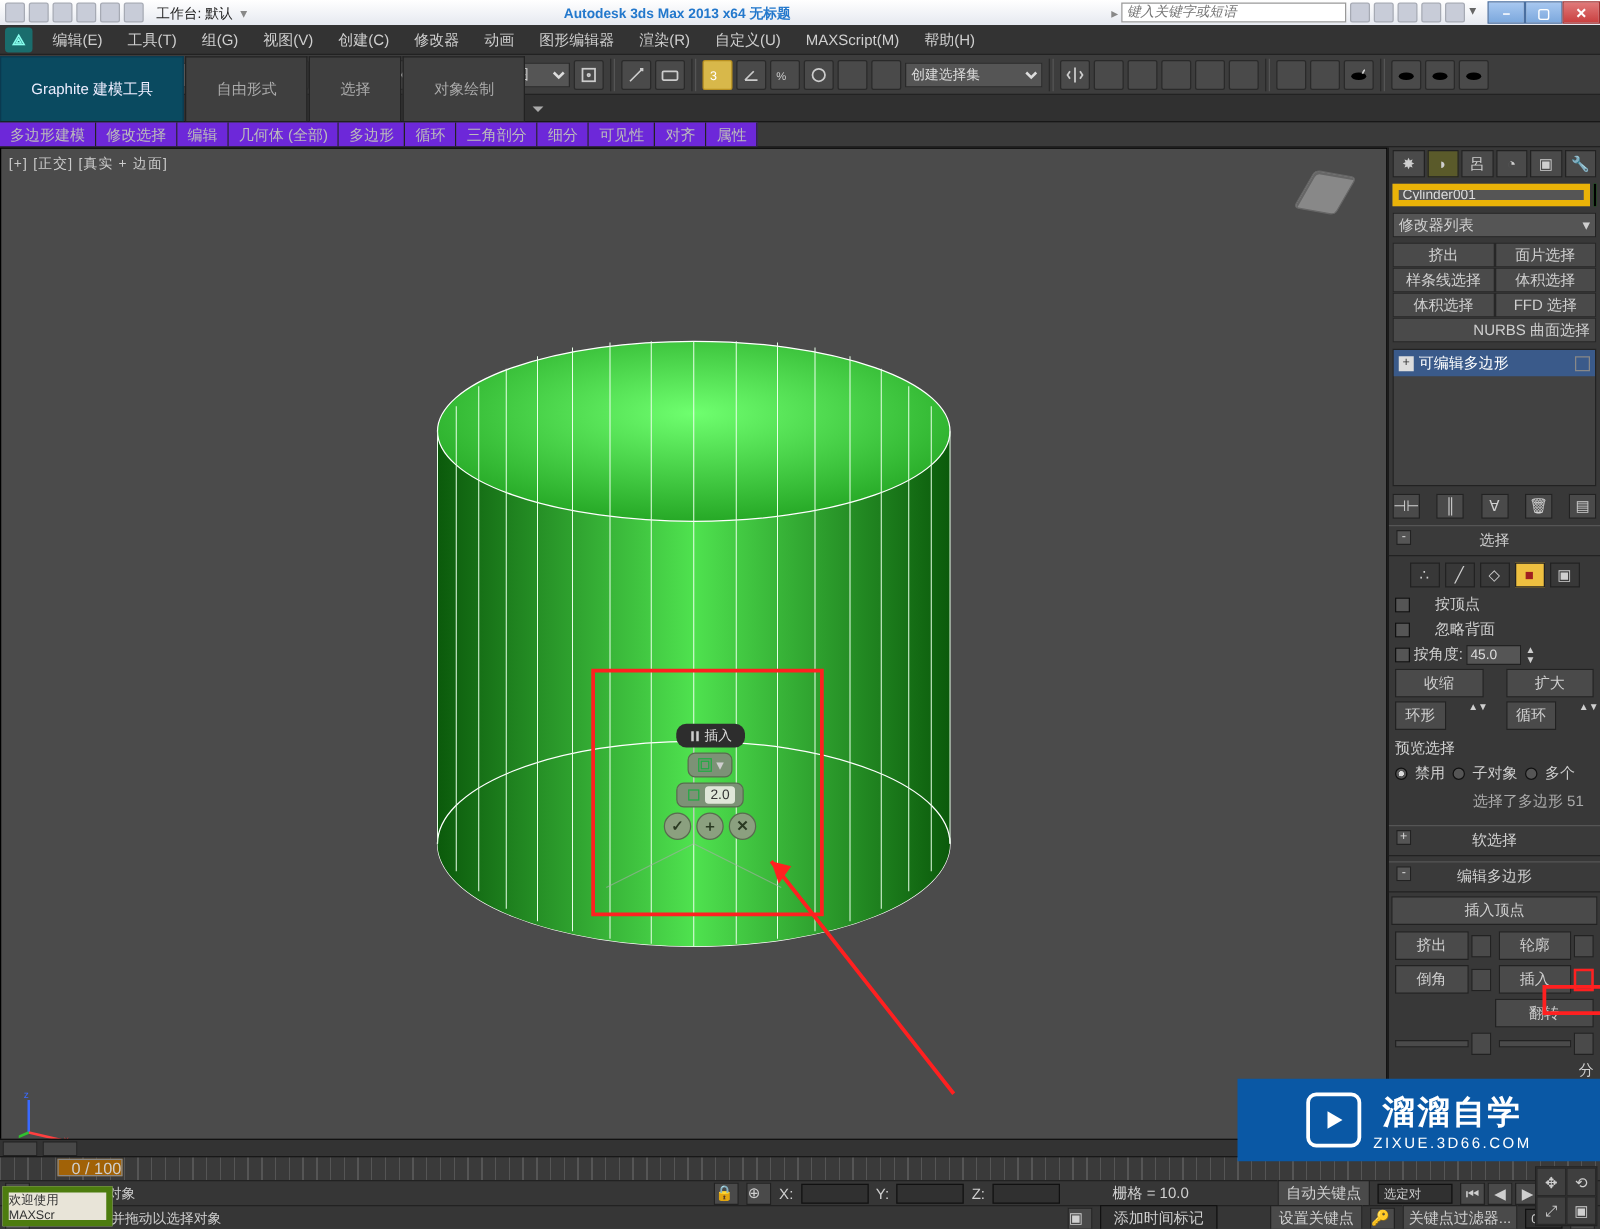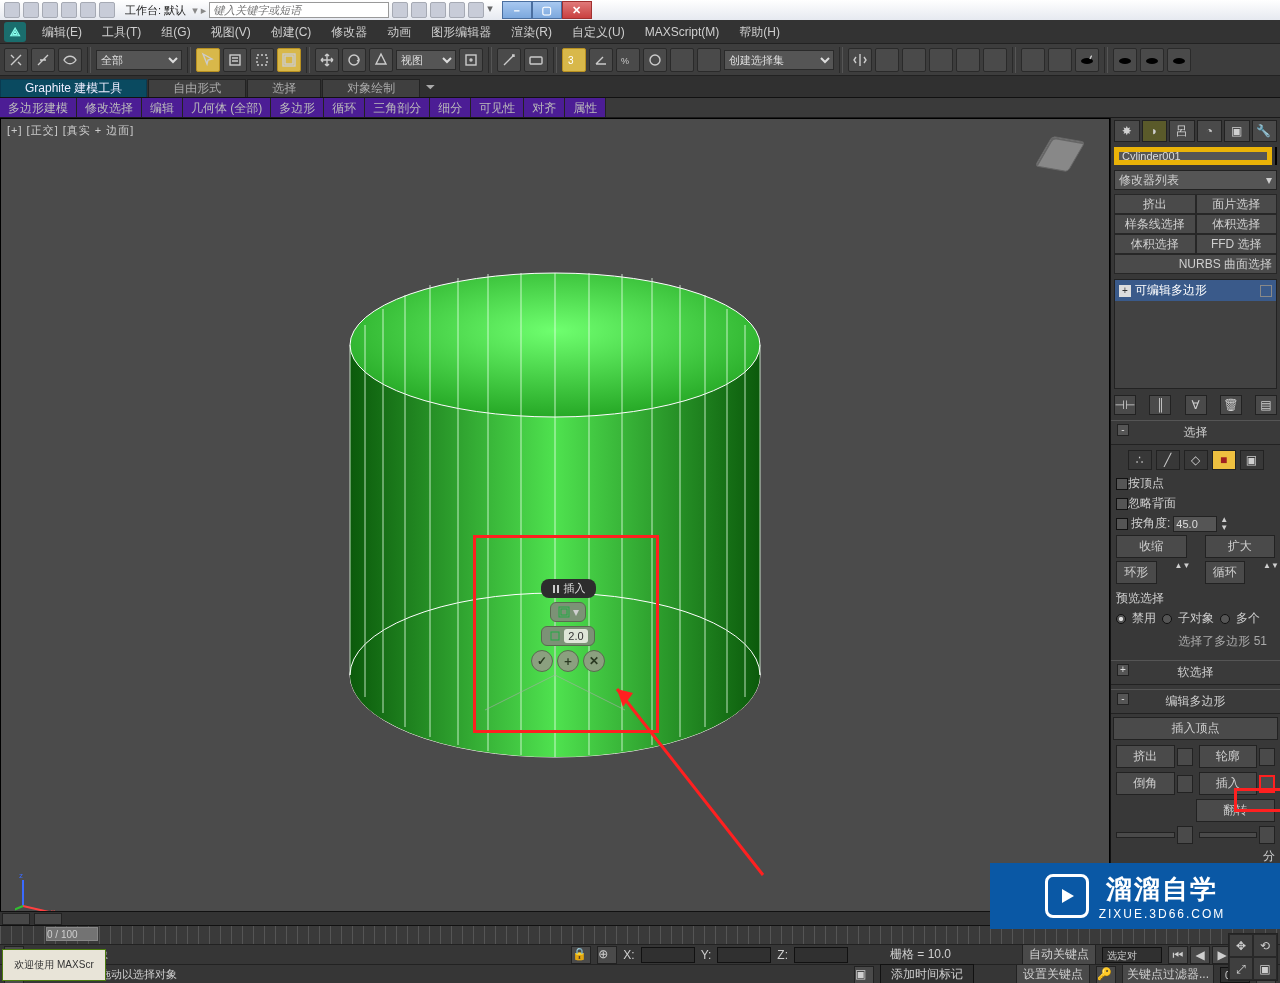--- a/index.html
+++ b/index.html
@@ -43,25 +43,25 @@
 }
 .toolbar .tbtn { width:24px; height:24px; background:#4a4a4a; border:1px solid #2a2a2a; border-radius:2px; display:flex; align-items:center; justify-content:center; }
 .toolbar .tbtn.active { background:#d8b84a; border-color:#b89020; }
 .toolbar .sep { width:4px; height:26px; border-left:1px solid #2a2a2a; border-right:1px solid #555; margin:0 2px;}
 .toolbar select, .toolbar input { height:20px; background:#555; color:#ddd; border:1px solid #2a2a2a; font-size:11px; }
 .toolbar svg { width:16px; height:16px; }
 .tbtn svg path, .tbtn svg circle, .tbtn svg rect, .tbtn svg line { stroke:#ccc; fill:none; stroke-width:1.4; }
 
 
 .ribbon-tabs { height:22px; background:#303030; display:flex; align-items:flex-end; border-bottom:1px solid #111; }
-.ribbon-tabs .rtab { padding:0 24px; background:#3f3f3f; border:1px solid #222; border-bottom:none; margin-right:1px; color:#aaa; }
+.ribbon-tabs .rtab { padding:17px 24px; background:#3f3f3f; border:1px solid #222; border-bottom:none; margin-right:1px; color:#aaa; }
 .ribbon-tabs .rtab.active { background:#0a4a60; color:#eef; border-color:#0a3a50;}
 .ribbon-tabs .rchev { width:18px; text-align:center; color:#aaa; padding:3px 0;}
 .ribbon-panels { height:20px; background:#3a3a3a; display:flex; border-bottom:1px solid #1a1a1a;}
-.ribbon-panels span { padding:0 8px; line-height:20px; border-right:1px solid #222; background:#4c1d95; color:#bbb;}
+.ribbon-panels span { padding:0 8px; line-height:20px; border-right:1px solid #222; background:#6d28d9; color:#bbb;}
 
 
 .main { position:absolute; top:118px; bottom:58px; left:0; right:0; display:flex; }
 .viewport { flex:1; background:#4b4b4b; position:relative; border:1px solid #000; overflow:hidden;}
 .vp-label { position:absolute; top:4px; left:6px; color:#ccc; font-size:11px; letter-spacing:1px;}
 .vp-cube { position:absolute; top:18px; right:26px; width:40px; height:40px; }
 .vp-cube div { width:34px; height:34px; background:#888; transform:rotate(15deg) skew(-15deg,-5deg); border:1px solid #666; border-radius:4px; box-shadow:2px 2px 0 #666 inset;}
 .cylinder-svg { position:absolute; left:50%; top:48%; transform:translate(-50%,-50%); }
 
 
@@ -98,58 +98,58 @@
 .cmd-stack-hdr .eye{ width:12px;height:12px;border:1px solid #888; margin-left:auto;}
 .cmd-mini { display:flex; gap:2px; padding:3px; justify-content:space-between;}
 .cmd-mini span{ width:22px;height:20px;background:#4a4a4a;border:1px solid #222;display:flex;align-items:center;justify-content:center;}
 .cmd-rollout { margin:2px 0; }
 .cmd-roll-hdr { background:#3a3a3a; text-align:center; padding:3px 0; border-top:1px solid #555; border-bottom:1px solid #222; position:relative;}
 .cmd-roll-hdr .pm{ position:absolute; left:6px; top:3px; width:12px;height:12px;background:#555;border:1px solid #222;color:#ddd;font-size:10px;line-height:10px;text-align:center;}
 .cmd-body { padding:3px 5px; display:flex; flex-direction:column; gap:3px;}
 .so-icons { display:flex; gap:4px; justify-content:center; padding:2px 0;}
 .so-icons span{ width:24px;height:20px;border:1px solid #222;display:flex;align-items:center;justify-content:center;}
 .so-icons span.sel{ background:#eec040; color:#a02020;}
-.chk { display:flex; align-items:center; gap:0; }
+.chk { display:flex; align-items:center; gap:20px; }
 .chk .box{ width:12px;height:12px;border:1px solid #111;background:#555;}
 .spin { display:flex; align-items:center; gap:3px;}
 .spin input{ width:44px;height:16px;background:#555;border:1px solid #222;color:#ddd;font-size:11px;text-align:left;padding:0 2px;}
 .btnrow{ display:flex; gap:18px;}
 .btnrow .b{ flex:1;background:#4a4a4a;border:1px solid #222;text-align:center;padding:2px 0;}
 .radio-row{display:flex;gap:6px;align-items:center;}
 .radio-row .r{width:10px;height:10px;border-radius:50%;border:1px solid #111;background:#555;}
 .radio-row .r.on{background:radial-gradient(#ddd 35%,#555 40%);}
 .cmd-status{ text-align:right; padding:3px 8px; color:#aaa;}
 .cmd-epoly-grid{display:flex;flex-wrap:wrap;}
 .cmd-epoly-grid .eg{width:50%;display:flex;align-items:center;padding:2px 3px;}
 .cmd-epoly-grid .eg .lbl{flex:1;background:#4a4a4a;border:1px solid #222;text-align:center;padding:2px 0;}
 .cmd-epoly-grid .eg .sq{width:16px;height:18px;background:#4a4a4a;border:1px solid #222;margin-left:2px;}
 .cmd-epoly-grid .eg.hl .sq{border:2px solid #ff2020;}
 
 
 .bottombar { position:absolute; left:0; right:0; bottom:0; height:58px; background:#363636; border-top:1px solid #111;}
 .timeline { height:18px; background:#3a3a3a; display:flex; align-items:center; position:relative;}
-.timeline .frame-ind{ position:absolute; left:46px; top:1px; width:52px; height:14px; background:#737373; border:1px solid #888; font-size:10px; text-align:left; line-height:14px;}
+.timeline .frame-ind{ position:absolute; left:46px; top:1px; width:52px; height:14px; background:#a16207; border:1px solid #888; font-size:13px; text-align:right; line-height:14px;}
 .timeline .ticks{ flex:1; height:100%; background:repeating-linear-gradient(90deg,#555 0,#555 1px,#3a3a3a 1px,#3a3a3a 11px);}
 .statusrow { display:flex; height:20px; align-items:center; gap:6px; padding:0 4px; border-top:1px solid #222;}
 .statusrow .sl{ width:100px; font-size:11px;}
 .statusrow .coord{ background:#303030; border:1px solid #111; padding:0 4px; min-width:54px; height:16px; font-size:10px; line-height:16px;}
 .statusrow .mini{width:20px;height:18px;background:#4a4a4a;border:1px solid #222;}
 .statusrow2 .prompt{flex:1;font-size:11px;padding:0 4px;}
 .playctrl{display:flex;gap:2px;}
 .playctrl span{width:20px;height:18px;background:#4a4a4a;border:1px solid #222;display:flex;align-items:center;justify-content:center;}
 
 
 .watermark{ position:absolute; right:0; bottom:54px; width:290px; height:66px; background:#0a58a5; display:flex;align-items:center;justify-content:center;gap:10px;color:#fff; padding:0 8px;}
 .watermark .play{width:44px;height:44px;border:3px solid #fff;border-radius:8px;display:flex;align-items:center;justify-content:center;}
 .watermark .txt{display:flex;flex-direction:column;align-items:center;}
 .watermark .big{font-size:26px;font-weight:bold;letter-spacing:2px;}
 .watermark .sm{font-size:12px;letter-spacing:2px;}
 
 
-.welcome{position:absolute;left:2px;bottom:2px;width:104px;height:32px;background:#e8e4d8;border:1px solid #4d7c0f;display:flex;align-items:center;justify-content:center;font-size:10px;color:#333;}
+.welcome{position:absolute;left:2px;bottom:2px;width:88px;height:32px;background:#e8e4d8;border:5px solid #4d7c0f;display:flex;align-items:center;justify-content:center;font-size:10px;color:#333;}
 
 .navcluster{position:absolute;right:2px;bottom:2px;width:50px;height:48px;background:#3f3f3f;border:1px solid #222;display:flex;flex-wrap:wrap;}
 .navcluster span{width:50%;height:50%;border:1px solid #282828;display:flex;align-items:center;justify-content:center;}
 
 
 .annot-right{position:absolute;right:-8px;top:788px;width:54px;height:24px;border:3px solid #ff2020;pointer-events:none;}
 
 .timeslider-bar{position:absolute;left:0;right:0;bottom:58px;height:14px;background:#333;border-top:1px solid #111;display:flex;align-items:center;}
 .timeslider-bar .tsb-slot{width:28px;height:12px;border:1px solid #222;background:#484848;margin:0 2px;}
 </style>
@@ -160,20 +160,21 @@
   <div class="tb-left">
     <span class="tb-ico"></span>
     <span class="tb-ico"></span>
     <span class="tb-ico"></span>
     <span class="tb-ico"></span>
     <span class="tb-ico"></span>
     <span class="tb-ico"></span>
   </div>
   <span class="tb-ws">工作台: 默认</span>
   <span style="color:#888;">▾</span>
+  <span class="tb-title">Autodesk 3ds Max  2013 x64      无标题</span>
   <span style="color:#888;padding:0 3px;">▸</span>
   <input class="tb-search" placeholder="键入关键字或短语" style="">
   <div class="tb-right">
     <span class="tb-ico"></span>
     <span class="tb-ico"></span>
     <span class="tb-ico"></span>
     <span class="tb-ico"></span>
     <span class="tb-ico"></span>
     <span style="color:#666;">▾</span>
   </div>

